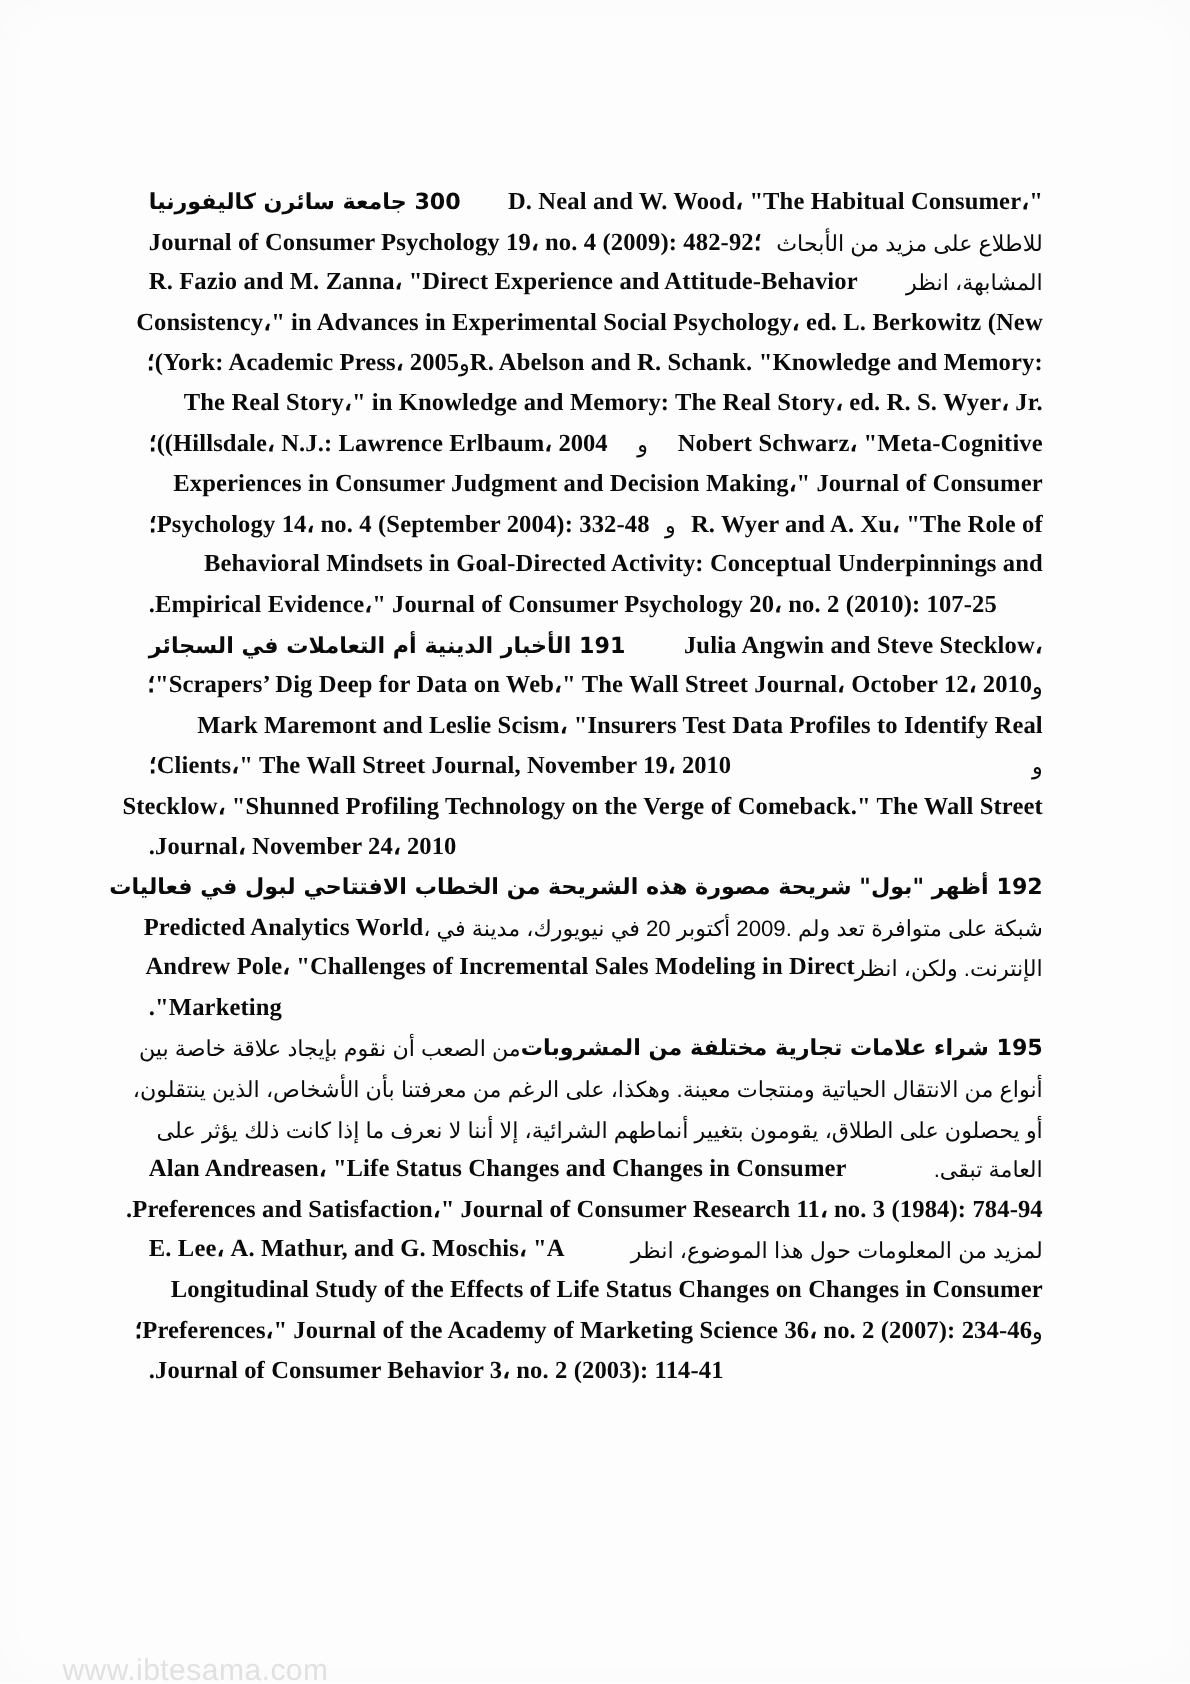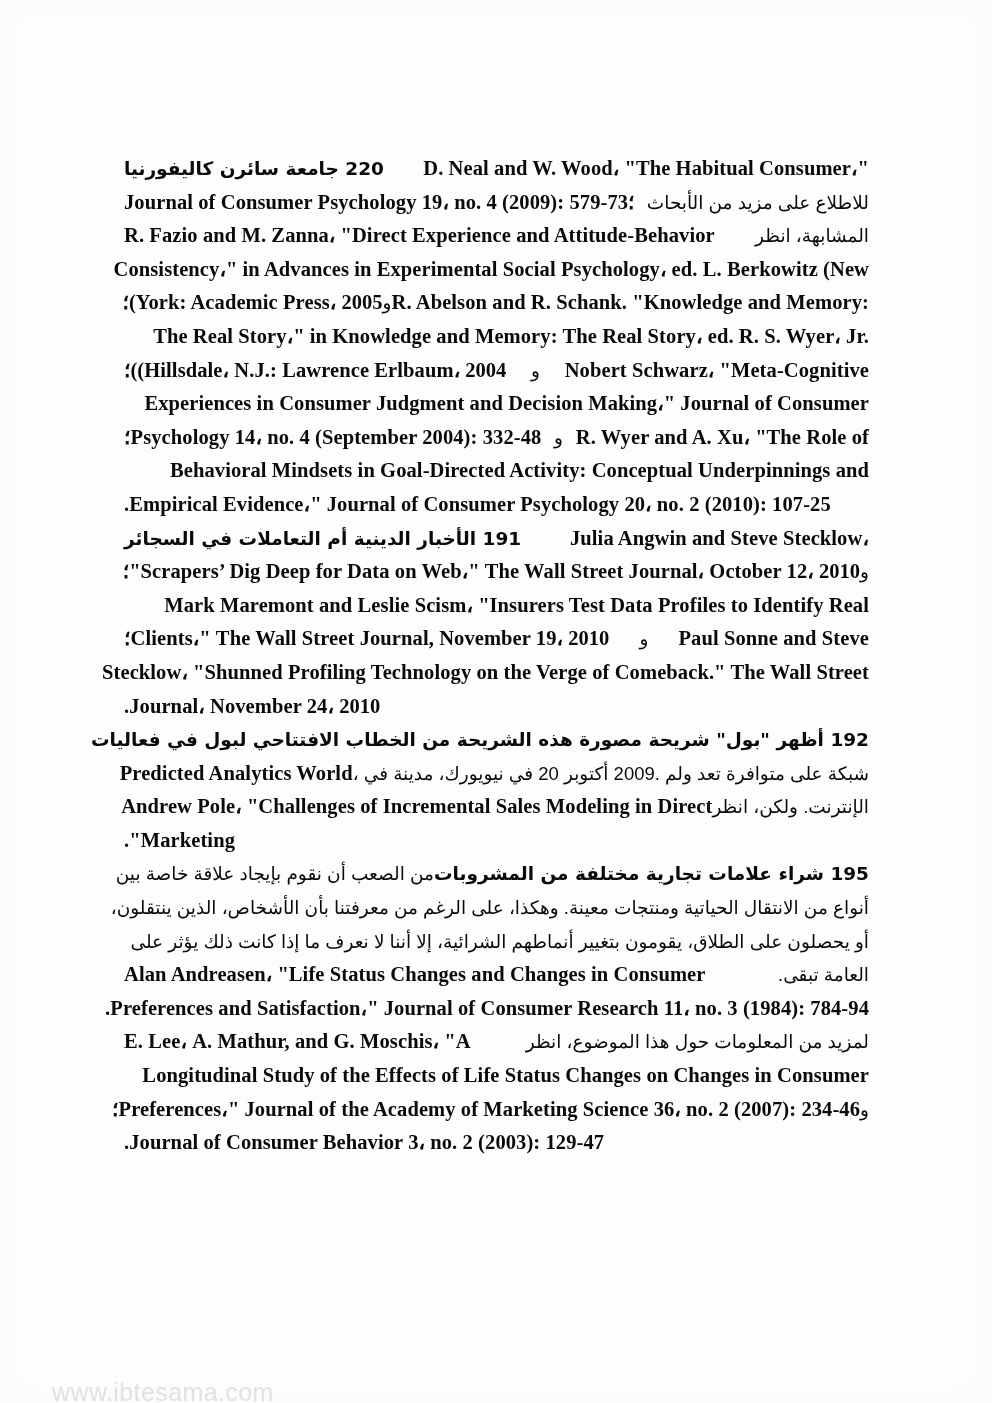--- a/index.html
+++ b/index.html
@@ -103,25 +103,25 @@
 </style>
 </head>
 <body>
 
 <div class="page">
 
   <div class="text-column" id="text-column">
       <div class="note-block">
         <div class="line justify">
           <span class="w en">D. Neal and W. Wood، "The Habitual Consumer،"</span>
-          <span class="w ar-bold">220 جامعة سائرن كاليفورنيا</span>
+          <span class="w ar-bold">300 جامعة سائرن كاليفورنيا</span>
         </div>
         <div class="line justify">
           <span class="w ar">للاطلاع على مزيد من الأبحاث</span>
-          <span class="w en">Journal of Consumer Psychology 19، no. 4 (2009): 579-73؛</span>
+          <span class="w en">Journal of Consumer Psychology 19، no. 4 (2009): 482-92؛</span>
         </div>
         <div class="line justify">
           <span class="w ar">المشابهة، انظر</span>
           <span class="w en">R. Fazio and M. Zanna، "Direct Experience and Attitude-Behavior</span>
         </div>
         <div class="line justify">
           <span class="w en">Consistency،" in Advances in Experimental Social Psychology، ed. L. Berkowitz (New</span>
         </div>
         <div class="line justify">
           <span class="w en">R. Abelson and R. Schank. "Knowledge and Memory:</span>
@@ -155,21 +155,20 @@
           <span class="w ar-bold">191 الأخبار الدينية أم التعاملات في السجائر</span>
         </div>
         <div class="line justify">
           <span class="w ar">و</span>
           <span class="w en">؛"Scrapers’ Dig Deep for Data on Web،" The Wall Street Journal، October 12، 2010</span>
         </div>
         <div class="line justify">
           <span class="w en">Mark Maremont and Leslie Scism، "Insurers Test Data Profiles to Identify Real</span>
         </div>
         <div class="line justify">
-          <span class="w en">Paul Sonne and Steve</span>
           <span class="w ar">و</span>
           <span class="w en">؛Clients،" The Wall Street Journal, November 19، 2010</span>
         </div>
         <div class="line justify">
           <span class="w en">Stecklow، "Shunned Profiling Technology on the Verge of Comeback." The Wall Street</span>
         </div>
         <div class="line end"><span class="w en">.Journal، November 24، 2010</span></div>
       </div>
       <div class="note-block">
         <div class="line justify">
@@ -207,20 +206,20 @@
           <span class="w ar">لمزيد من المعلومات حول هذا الموضوع، انظر</span>
           <span class="w en">E. Lee، A. Mathur, and G. Moschis، "A</span>
         </div>
         <div class="line justify">
           <span class="w en">Longitudinal Study of the Effects of Life Status Changes on Changes in Consumer</span>
         </div>
         <div class="line justify">
           <span class="w ar">و</span>
           <span class="w en">؛Preferences،" Journal of the Academy of Marketing Science 36، no. 2 (2007): 234-46</span>
         </div>
-        <div class="line end"><span class="w en">.Journal of Consumer Behavior 3، no. 2 (2003): 129-47</span></div>
+        <div class="line end"><span class="w en">.Journal of Consumer Behavior 3، no. 2 (2003): 114-41</span></div>
       </div>
     </div>
 
   <div class="watermark">www.ibtesama.com</div>
 
   <div class="scan-edge"></div>
 </div>
 
 </body></html>

